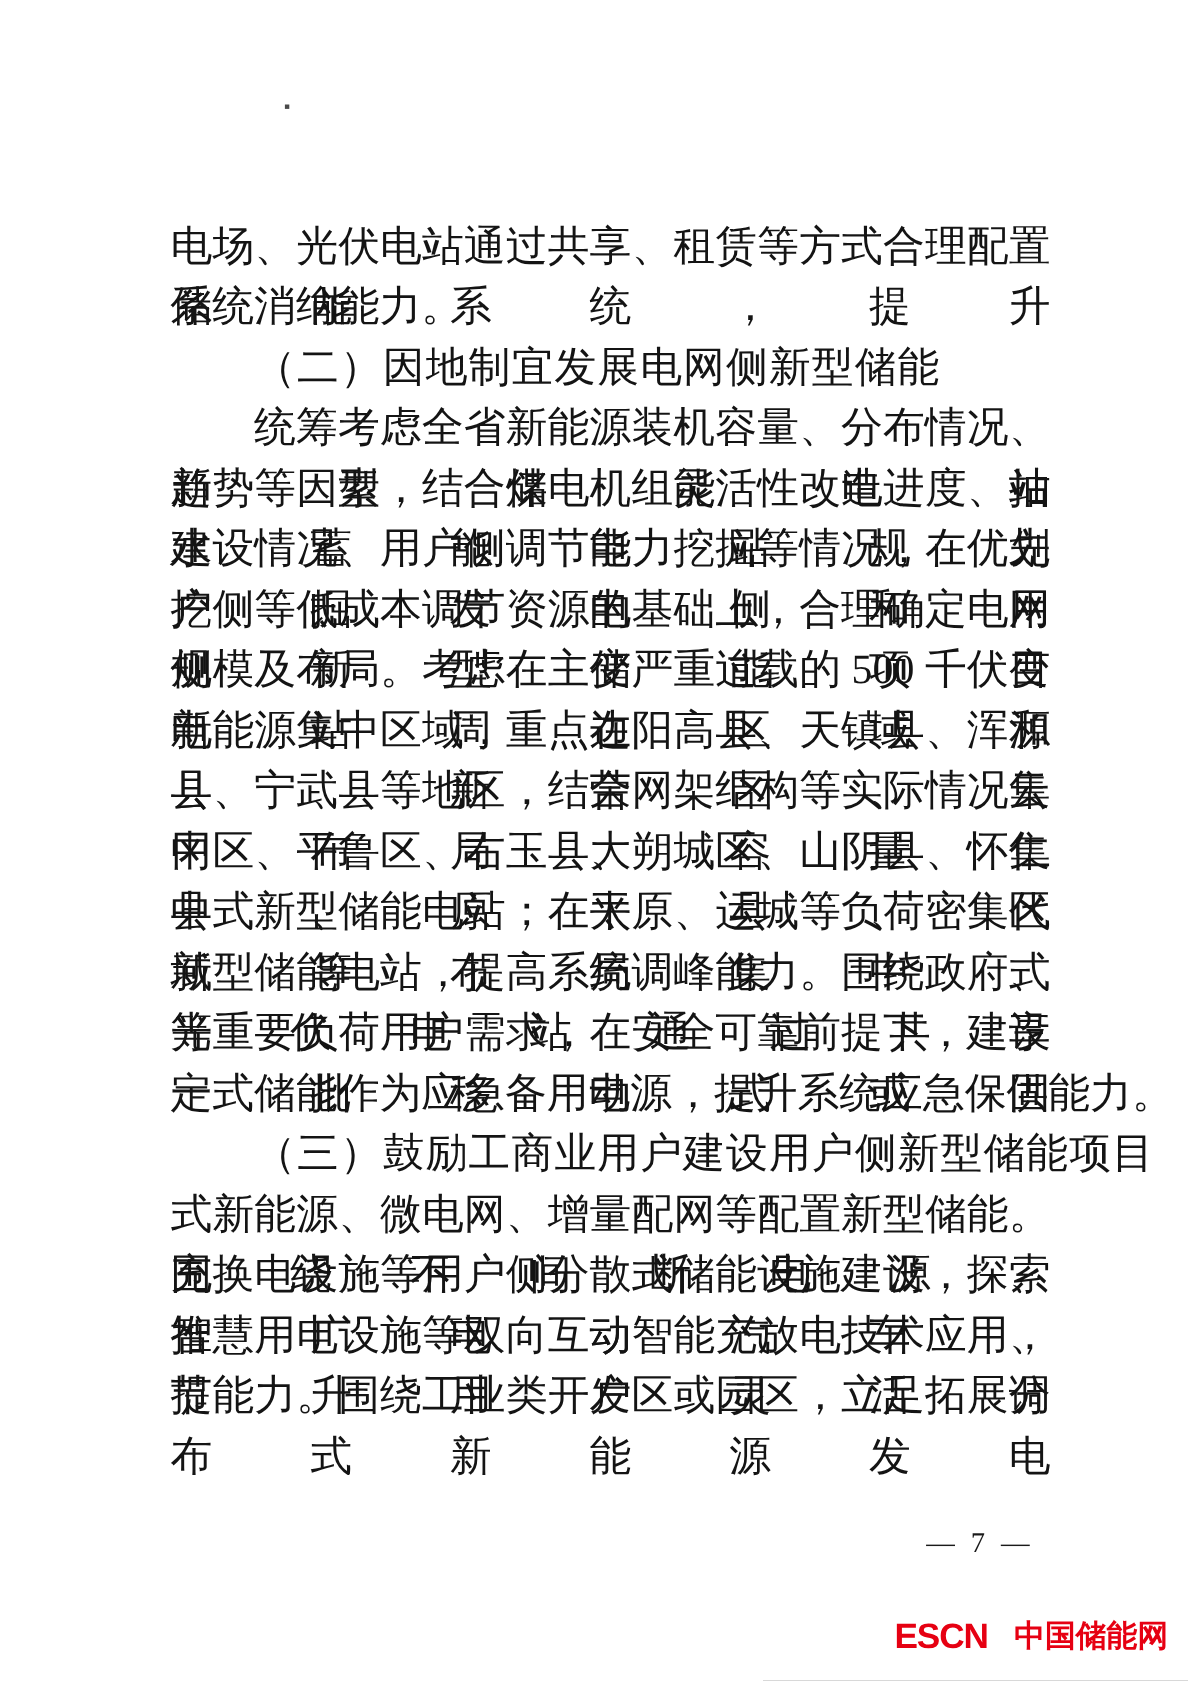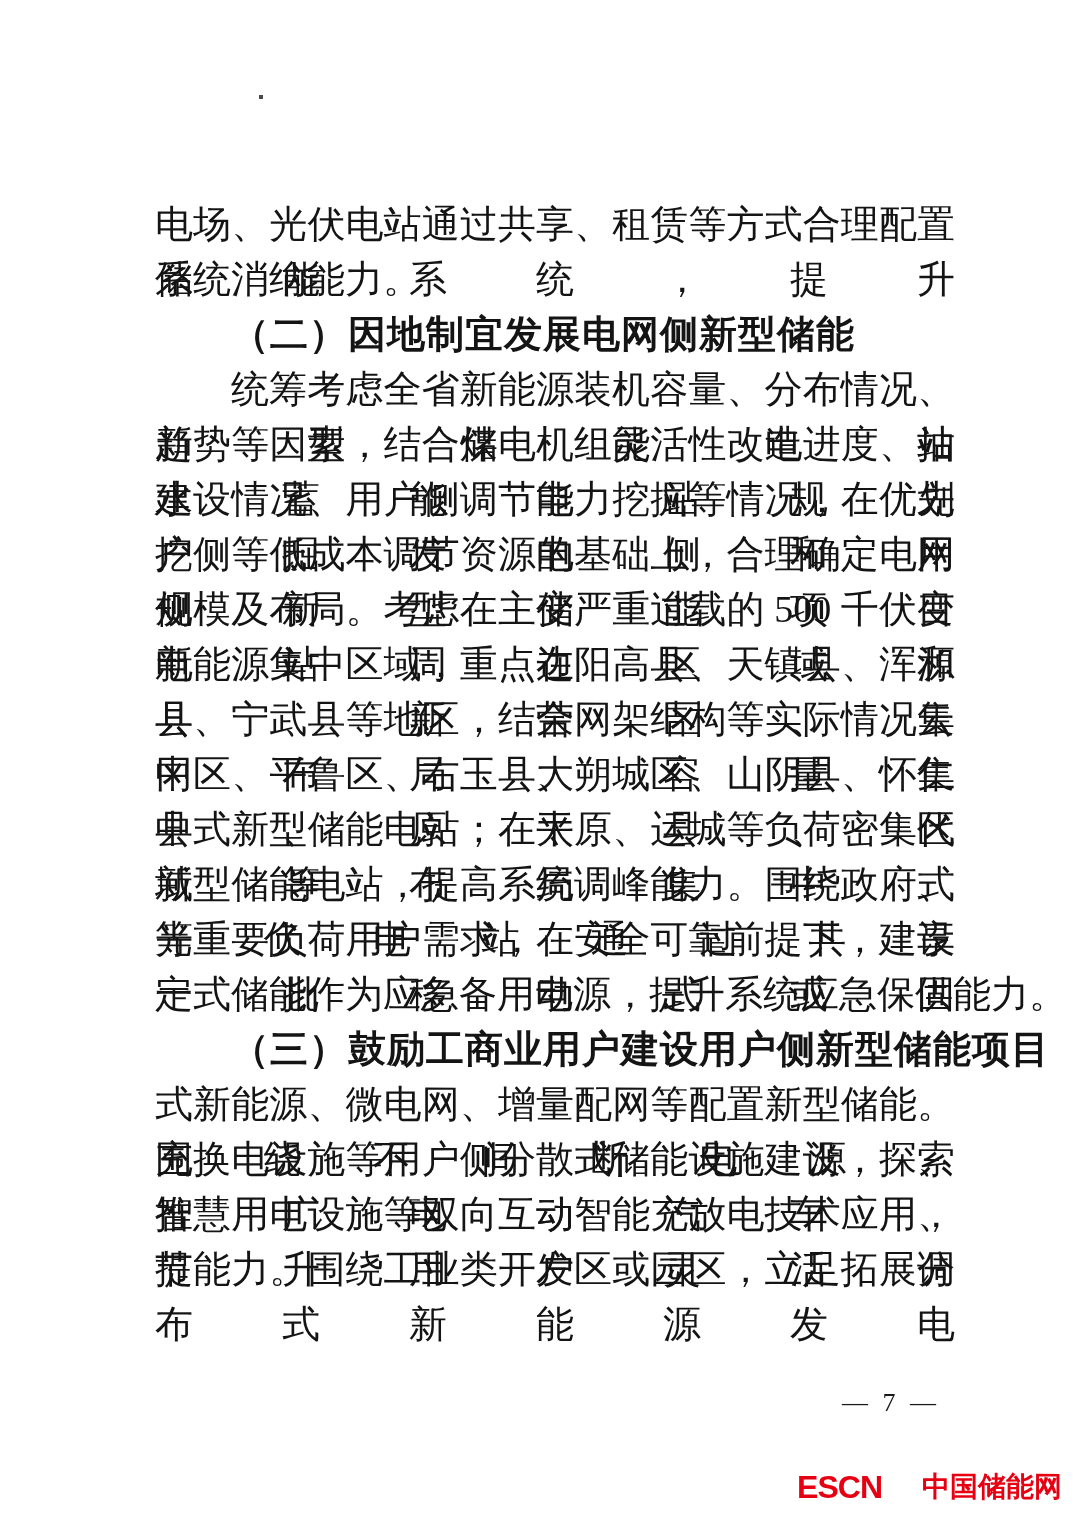--- a/index.html
+++ b/index.html
@@ -39,21 +39,21 @@
     font-size: 38px;
   }
   .line.j {
     white-space: normal;
     text-align: justify;
     text-align-last: justify;
   }
   .line.ind { text-indent: 2em; }
   .line.hd {
     font-family: "Liberation Sans", "DejaVu Sans", sans-serif;
-    font-weight: bold;
+    font-weight: normal;
     letter-spacing: 1px;
   }
   .pagenum {
     position: absolute;
     left: 155px;
     top: 1388px;
     width: 785px;
     text-align: right;
     font-family: "Liberation Serif", "DejaVu Serif", serif;
     font-size: 26px;
@@ -74,21 +74,20 @@
     font-family: "Liberation Sans", "DejaVu Sans", sans-serif;
     font-weight: 900;
     font-size: 32px;
     letter-spacing: -1px;
   }
   .logo-cn {
     font-family: Liberation Mono, monospace;
     font-weight: 800;
     font-size: 28px;
     letter-spacing: 0;
-    margin-left: 16px;
   }
 </style>
 </head>
 <body>
 
 <div class="page">
 
   <span class="artifact"></span>
 
   <main class="content">

